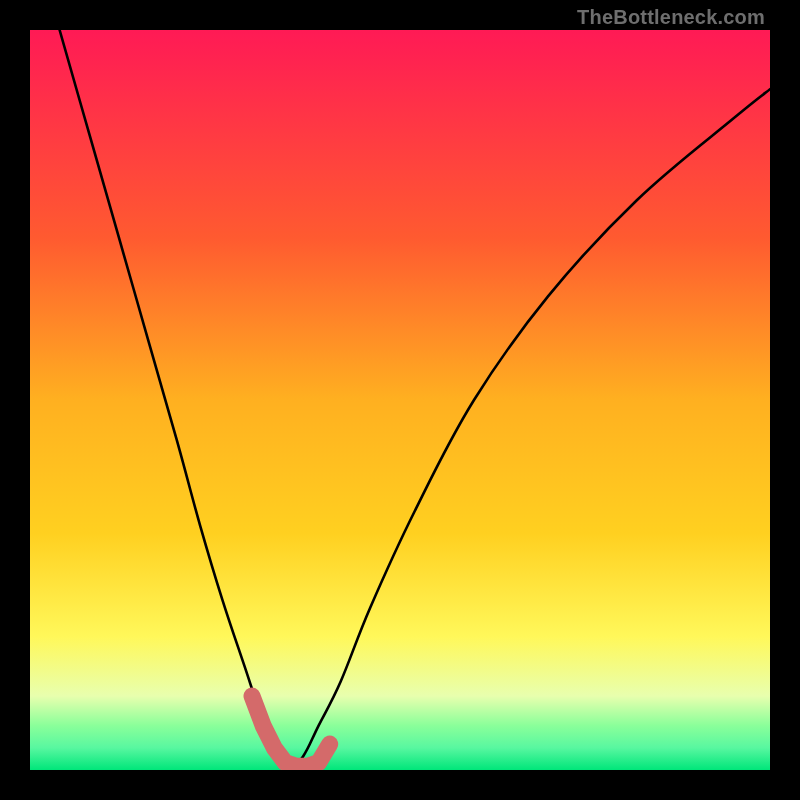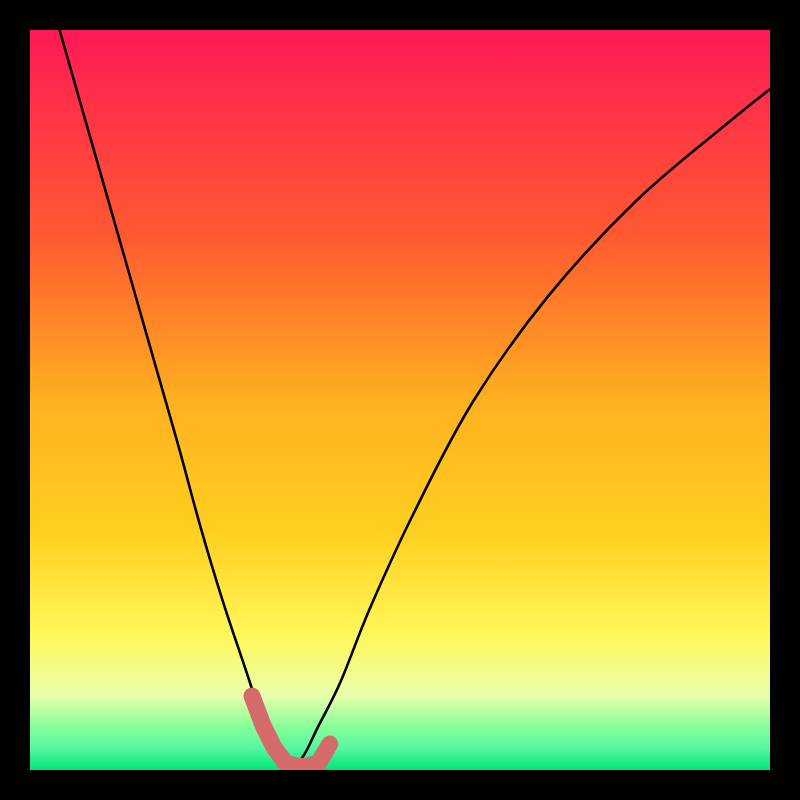--- a/index.html
+++ b/index.html
@@ -47,20 +47,21 @@
     width: 100%;
     height: 100%;
     overflow: visible;
   }
 </style>
 </head>
 <body>
 
 <div class="frame">
 
+  <div class="watermark">TheBottleneck.com</div>
 
   <div class="plot">
     <svg class="gradient" viewBox="0 0 740 740" preserveAspectRatio="none">
       <defs>
         <linearGradient id="bg" x1="0" y1="0" x2="0" y2="1">
           <stop id="g0" offset="0%" stop-color="#ff1a55"></stop>
           <stop id="g1" offset="28%" stop-color="#ff5a30"></stop>
           <stop id="g2" offset="50%" stop-color="#ffb020"></stop>
           <stop id="g3" offset="68%" stop-color="#ffd020"></stop>
           <stop id="g4" offset="82%" stop-color="#fff85a"></stop>

